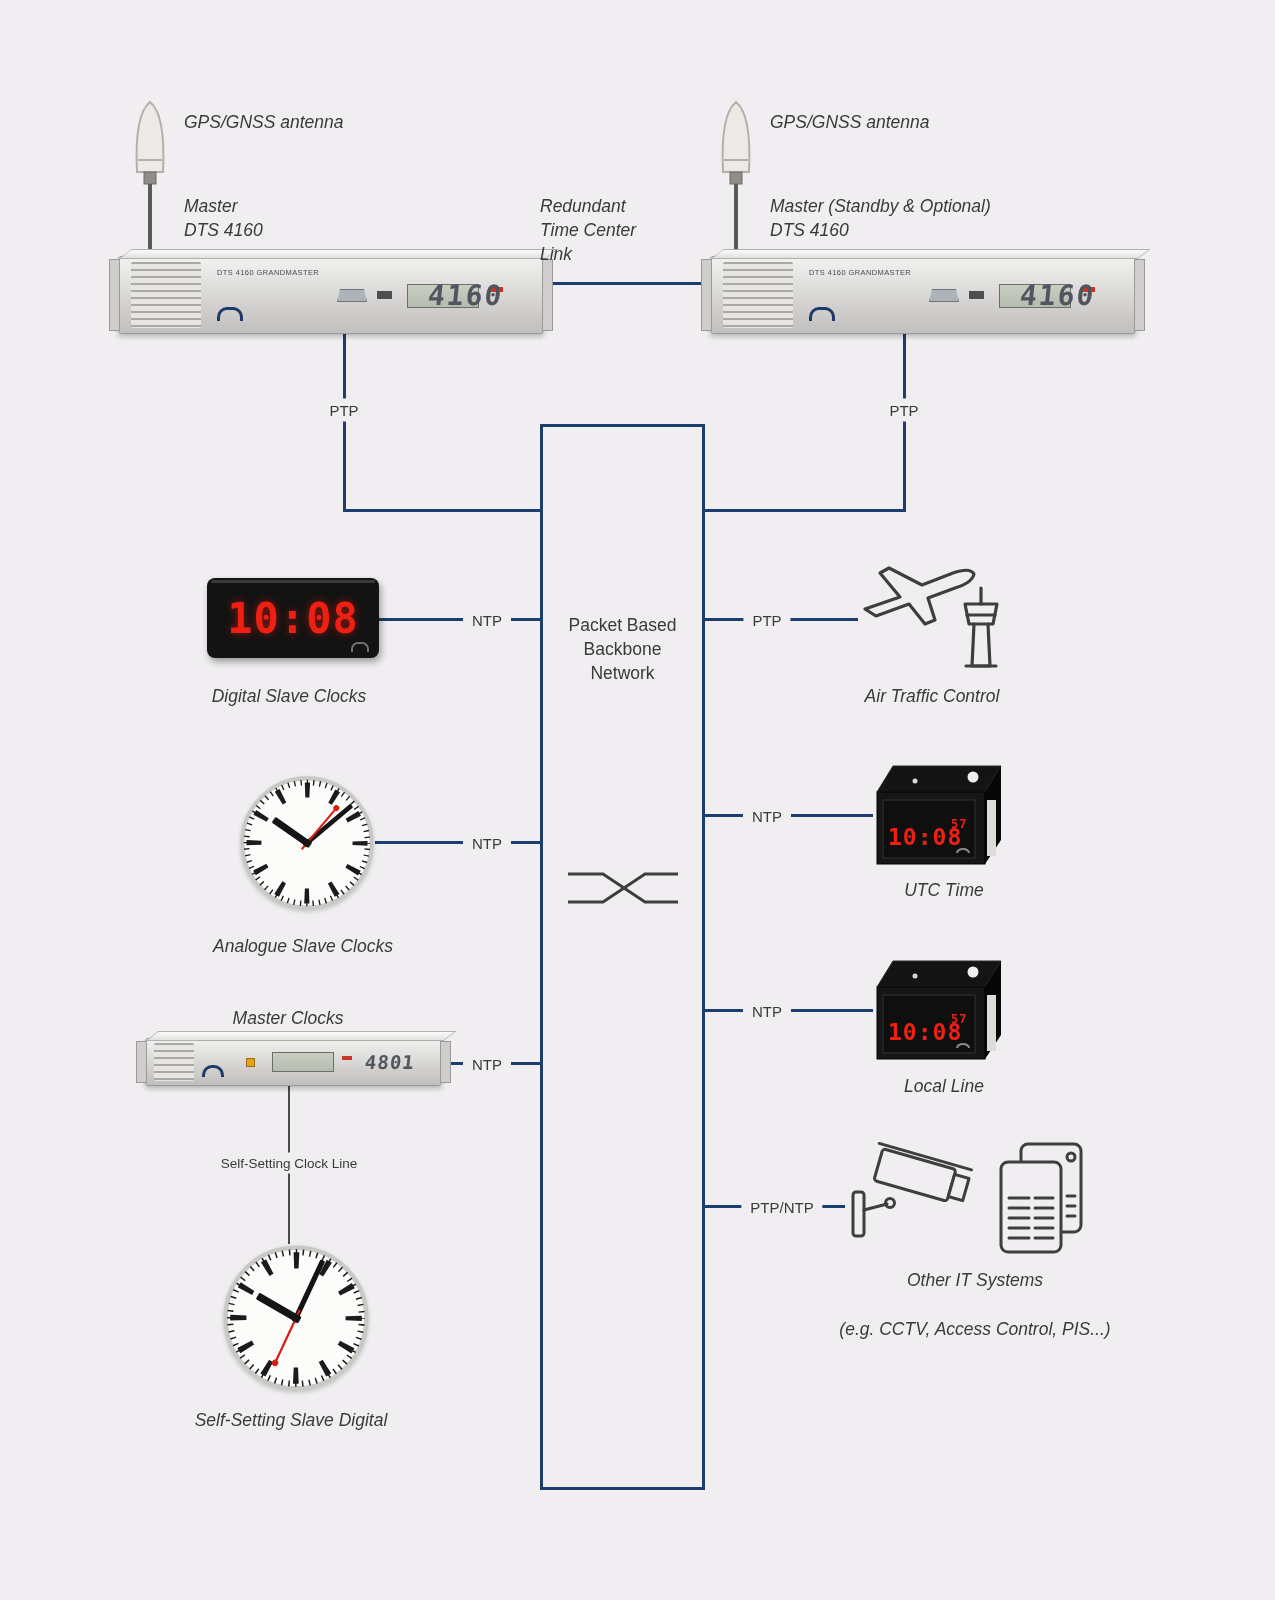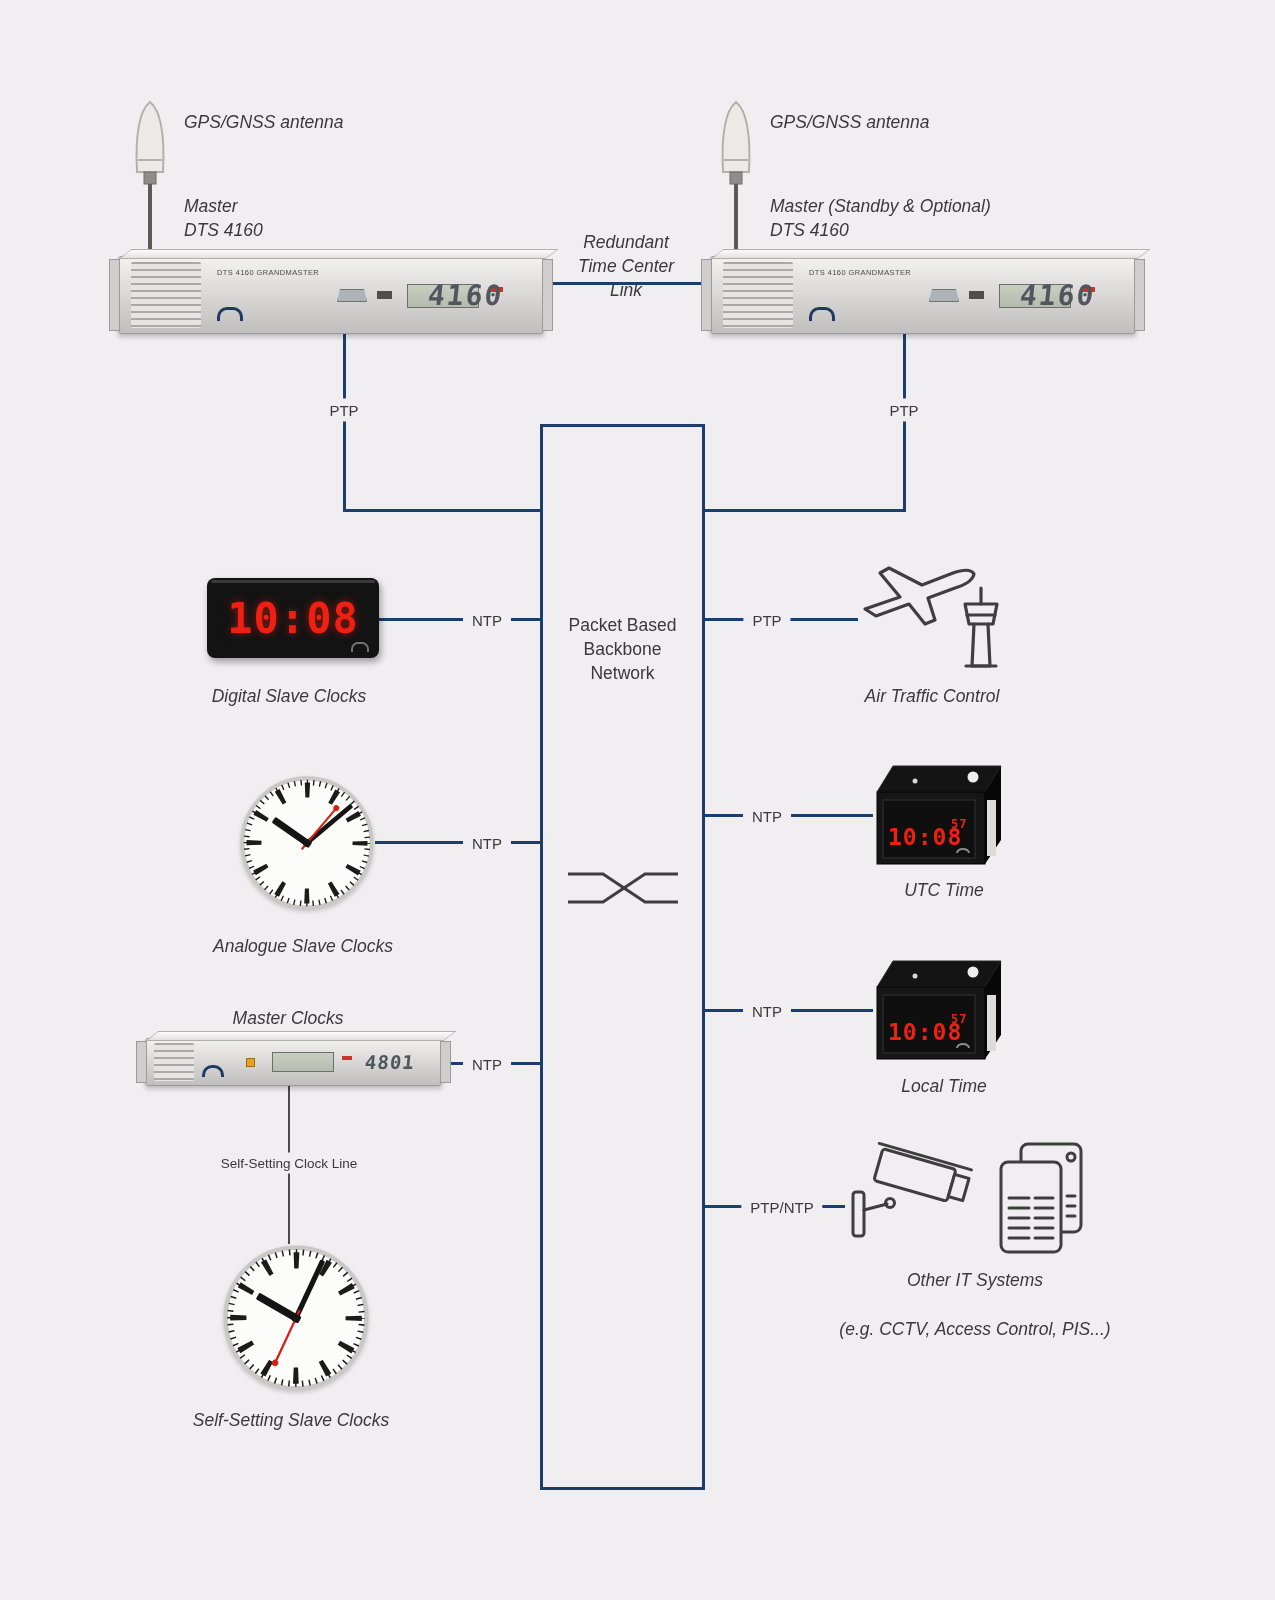--- a/index.html
+++ b/index.html
@@ -100,21 +100,21 @@
     <rect x="30" y="86" width="4" height="76" fill="#5a5a58"></rect>
   </svg>
 
   <span class="lbl" style="left:184px;top:110px;">GPS/GNSS antenna</span>
   <span class="lbl" style="left:770px;top:110px;">GPS/GNSS antenna</span>
 
   <div class="lbl prelines" style="left:184px;top:194px;">Master
 DTS 4160</div>
   <div class="lbl prelines" style="left:770px;top:194px;">Master (Standby &amp; Optional)
 DTS 4160</div>
-  <div class="lbl prelines" style="left:540px;top:194px;width:172px;text-align:center;margin-top:36px;">Redundant
+  <div class="lbl prelines" style="left:540px;top:194px;width:172px;">Redundant
 Time Center
 Link</div>
 
   <div class="rack" style="left:118px;top:256px;">
     <div class="ear l"></div>
     <div class="ear r"></div>
     <div class="vents"></div>
     <div class="rack-logo"></div>
     <div class="rack-title">DTS 4160 GRANDMASTER</div>
     <div class="vga"></div>
@@ -188,21 +188,21 @@
       <circle cx="100" cy="100" r="78" fill="none" stroke="#1b1b1b" stroke-width="22" stroke-dasharray="7 33.84" stroke-dashoffset="3.5"></circle>
       <rect x="95" y="40" width="10" height="66" rx="2" fill="#141414" transform="rotate(300 100 100)"></rect>
       <rect x="96.5" y="14" width="7" height="92" rx="2" fill="#141414" transform="rotate(25 100 100)"></rect>
       <g transform="rotate(205 100 100)" stroke="#d61f12" fill="#d61f12">
         <line x1="100" y1="112" x2="100" y2="30" stroke-width="3"></line>
         <circle cx="100" cy="33" r="4"></circle>
       </g>
       <circle cx="100" cy="100" r="5" fill="#141414"></circle>
     </svg>
   </div>
-  <div class="lbl c" style="left:291px;top:1408px;">Self-Setting Slave Clocks</div>
+  <div class="lbl c" style="left:291px;top:1408px;">Self-Setting Slave Digital</div>
 
   <svg class="iconsvg" style="left:855px;top:546px;" width="150" height="140" viewBox="0 0 150 140">
     <g fill="none" stroke="#3e3e3e" stroke-width="3.2" stroke-linejoin="round" stroke-linecap="round">
       <path d="M10,63 L45,51 L25,27 L34,22 L67,39 L98,27 Q115,21 119,28 Q117,37 100,42 L73,52 L80,74 L70,78 L54,58 L21,70 Z"></path>
       <line x1="126" y1="58" x2="126" y2="42"></line>
       <path d="M110,58 L142,58 L138,78 L114,78 Z"></path>
       <line x1="112" y1="69" x2="140" y2="69"></line>
       <path d="M119,78 L117,120 L135,120 L133,78"></path>
       <line x1="111" y1="120" x2="141" y2="120"></line>
     </g>
@@ -228,21 +228,21 @@
     <circle cx="100" cy="17" r="5.5" fill="#efeeec"></circle>
     <circle cx="42" cy="21" r="2.5" fill="#d8d8d6"></circle>
     <polygon points="112,32 128,6 128,80 112,104" fill="#070707"></polygon>
     <rect x="114" y="40" width="9" height="56" fill="#dddcd9"></rect>
     <rect x="4" y="32" width="108" height="72" fill="#161616" stroke="#000"></rect>
     <rect x="10" y="40" width="92" height="58" fill="#0f0f0f" stroke="#333"></rect>
     <text x="15" y="85" font-size="23" class="segtxt">10:08</text>
     <text x="78" y="68" font-size="12" class="segtxt">57</text>
     <path d="M84,93 a6,4 0 0 1 12,0" stroke="#8a8a88" stroke-width="2" fill="none"></path>
   </svg>
-  <div class="lbl c" style="left:944px;top:1074px;">Local Time</div>
+  <div class="lbl c" style="left:944px;top:1074px;">Local Line</div>
 
   <svg class="iconsvg" style="left:843px;top:1136px;" width="262" height="132" viewBox="0 0 262 132">
     <g fill="none" stroke="#3e3e3e" stroke-width="3" stroke-linejoin="round" stroke-linecap="round">
       <g>
         <rect x="10" y="56" width="11" height="44" rx="3"></rect>
         <line x1="21" y1="74" x2="44" y2="68"></line>
         <circle cx="47" cy="67" r="4.5"></circle>
         <g transform="rotate(16 84 44)">
           <line x1="28" y1="22" x2="124" y2="22"></line>
           <rect x="33" y="26" width="76" height="33" rx="3" fill="#f0eef0"></rect>

